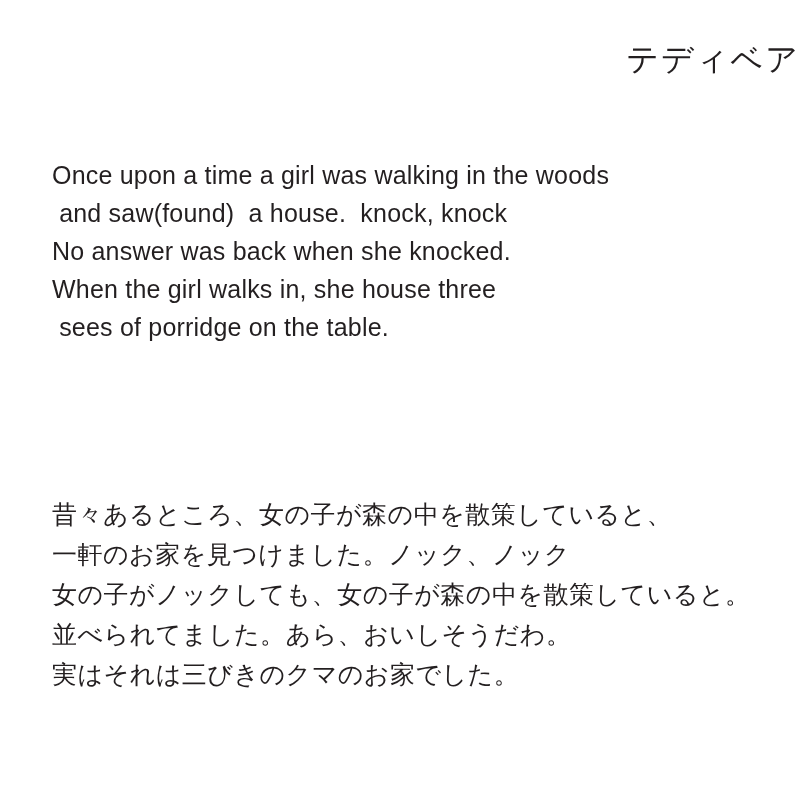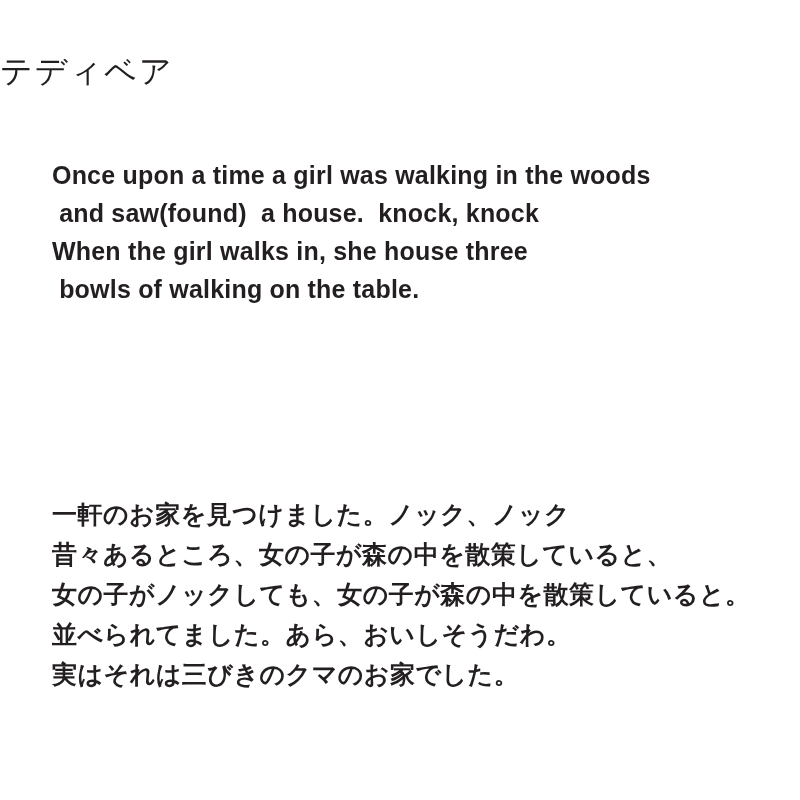--- a/index.html
+++ b/index.html
@@ -14,69 +14,70 @@
     color: #231f20;
     overflow: hidden;
   }
   .page {
     position: relative;
     width: 800px;
     height: 800px;
     box-sizing: border-box;
   }
   .title {
-    text-align: left;
+    text-align: right;
     font-size: 32px;
     letter-spacing: 2px;
     font-weight: 400;
     color: #231f20;
     margin: 0;
-    padding-top: 52px;
+    padding-top: 40px;
     line-height: 1.2;
   }
   .body-block {
     position: absolute;
     left: 52px;
     right: 40px;
   }
   .english {
     top: 156px;
   }
   .japanese {
     top: 494px;
   }
   .line {
     font-size: 25px;
     line-height: 38px;
     color: #231f20;
     white-space: pre;
-    font-weight: 700;
+    font-weight: 400;
     letter-spacing: 0.2px;
   }
   .japanese .line {
     font-size: 25px;
     line-height: 40px;
     letter-spacing: 0.5px;
   }
 </style>
 </head>
 <body>
 
 <div class="page">
 
   <h1 class="title">テディベア</h1>
 
   <div class="body-block english">
     <div class="line">Once upon a time a girl was walking in the woods</div>
     <div class="line"> and saw(found)  a house.  knock, knock</div>
+    <div class="line">No answer was back when she knocked.</div>
     <div class="line">When the girl walks in, she house three</div>
-    <div class="line"> bowls of walking on the table.</div>
+    <div class="line"> sees of porridge on the table.</div>
   </div>
 
   <div class="body-block japanese">
+    <div class="line">昔々あるところ、女の子が森の中を散策していると、</div>
     <div class="line">一軒のお家を見つけました。ノック、ノック</div>
-    <div class="line">昔々あるところ、女の子が森の中を散策していると、</div>
     <div class="line">女の子がノックしても、女の子が森の中を散策していると。</div>
     <div class="line">並べられてました。あら、おいしそうだわ。</div>
     <div class="line">実はそれは三びきのクマのお家でした。</div>
   </div>
 
 </div>
 
 </body></html>

